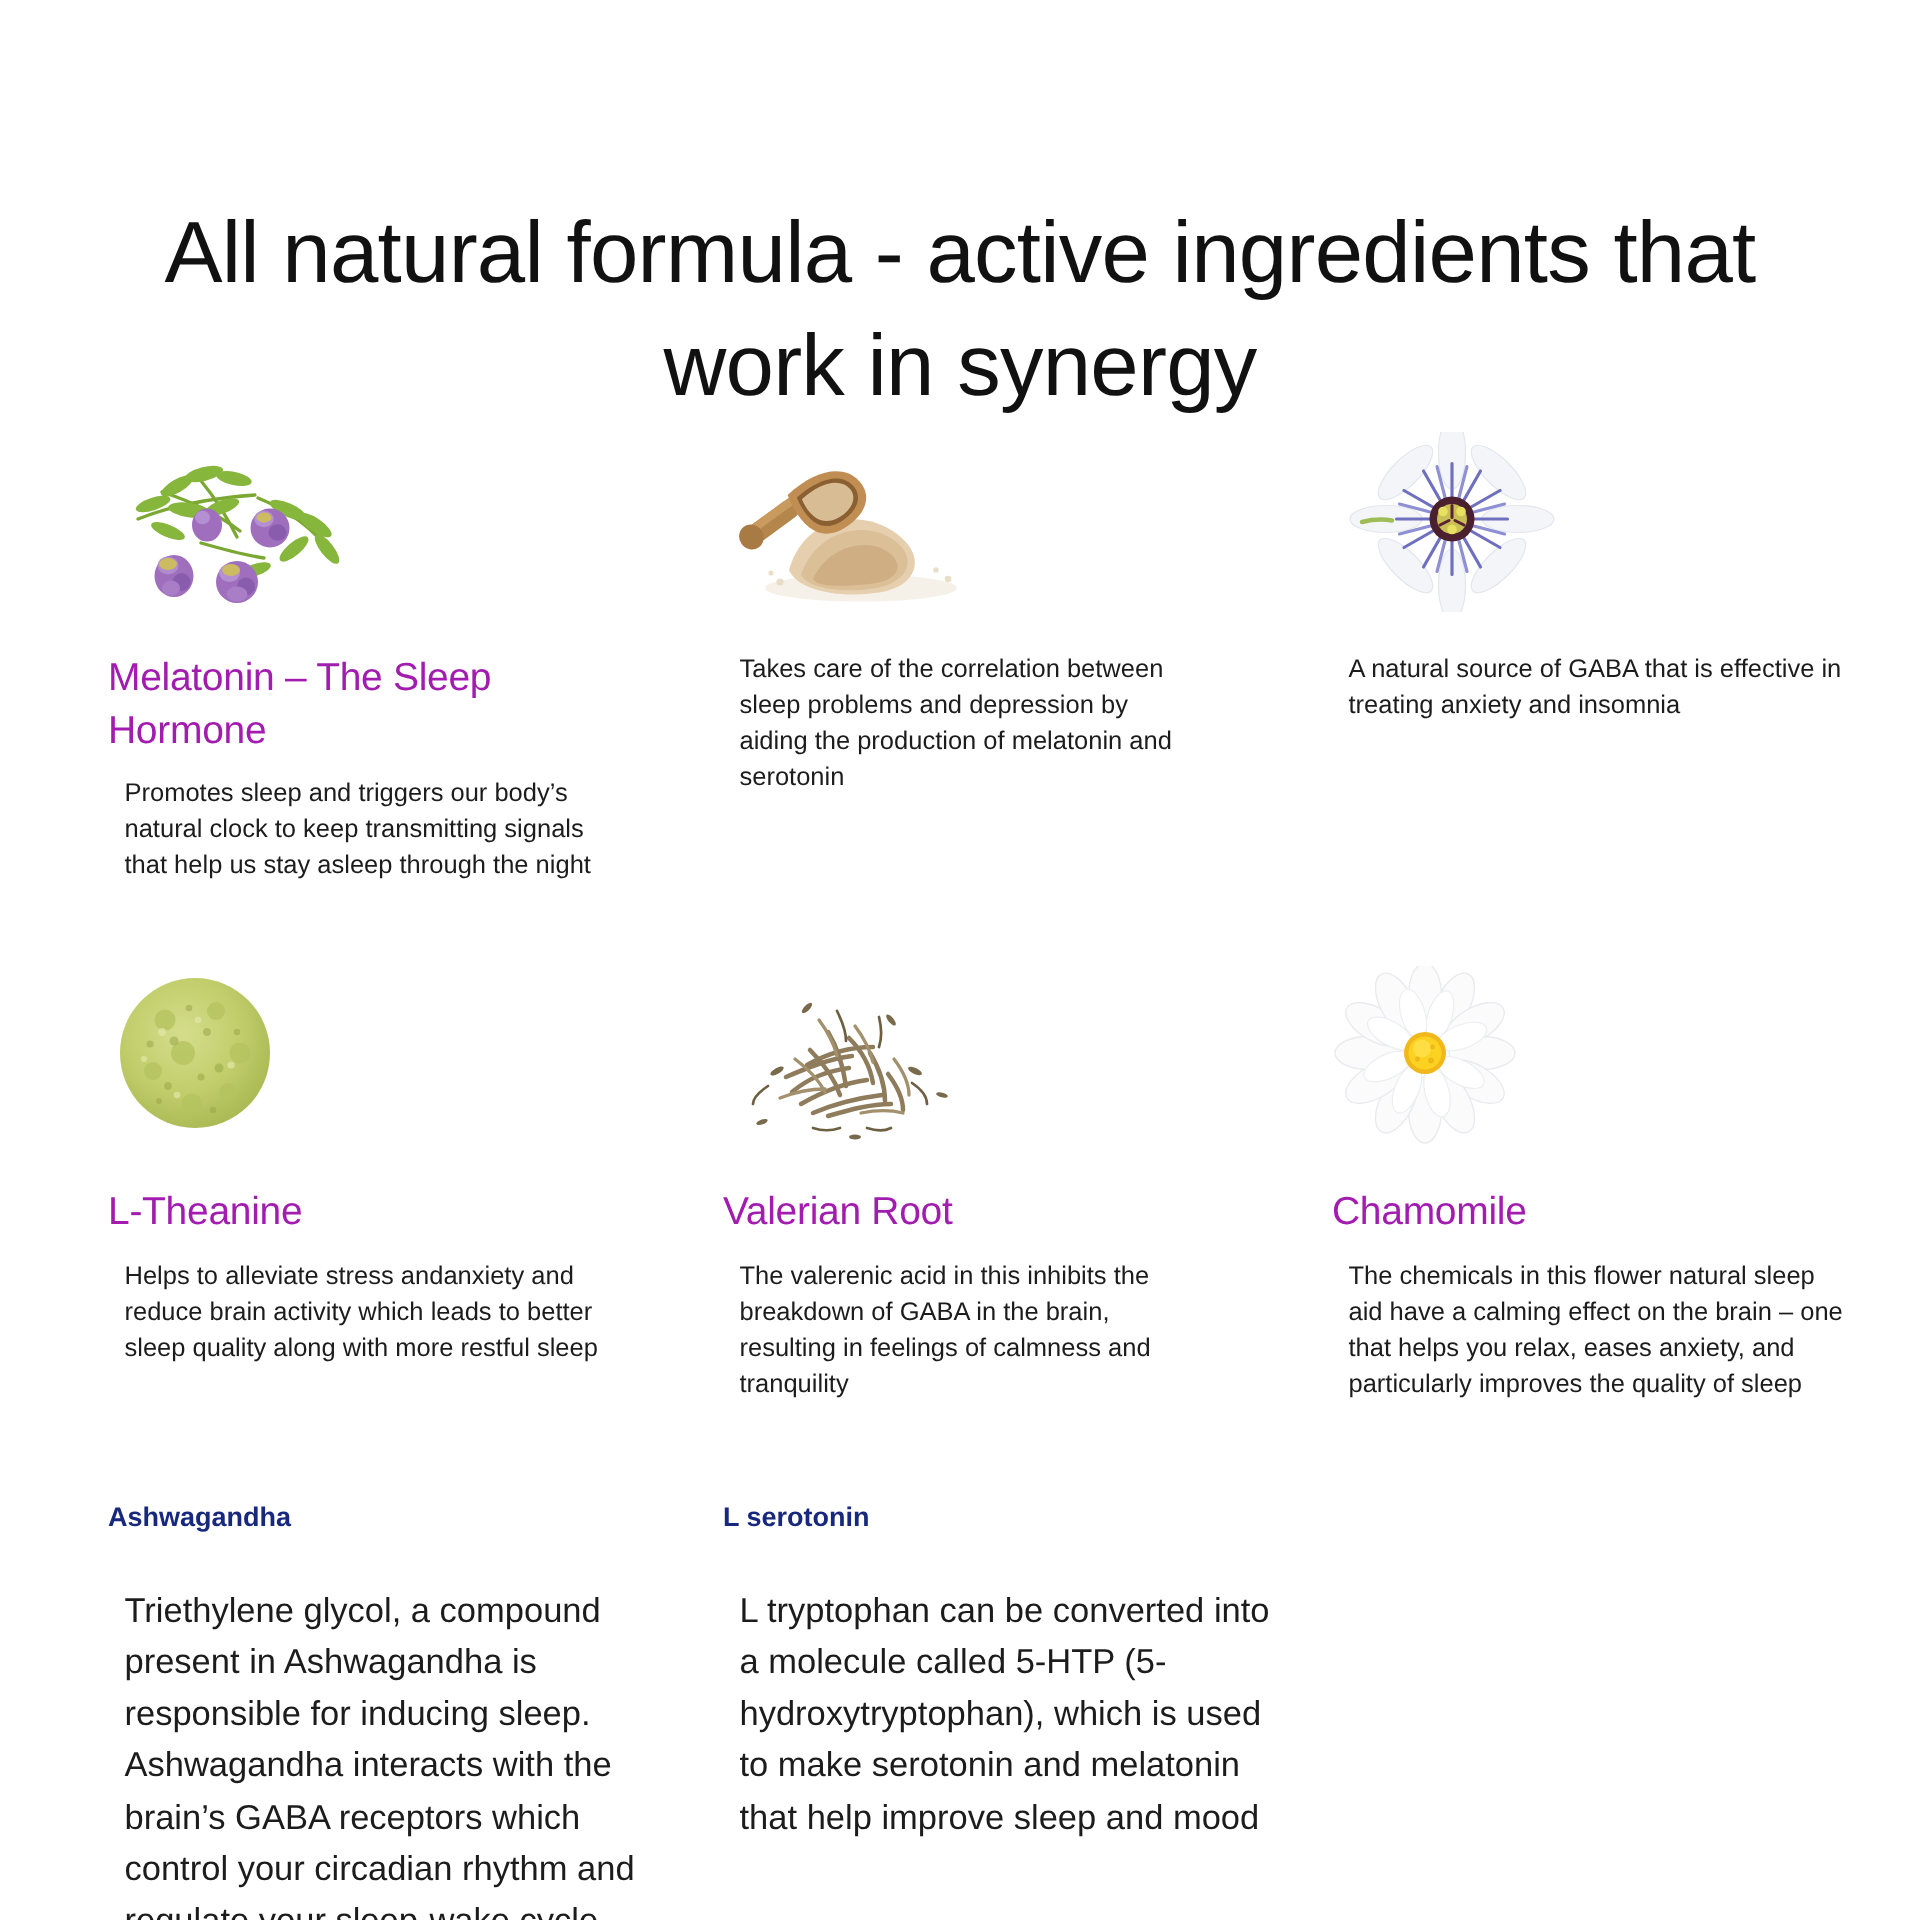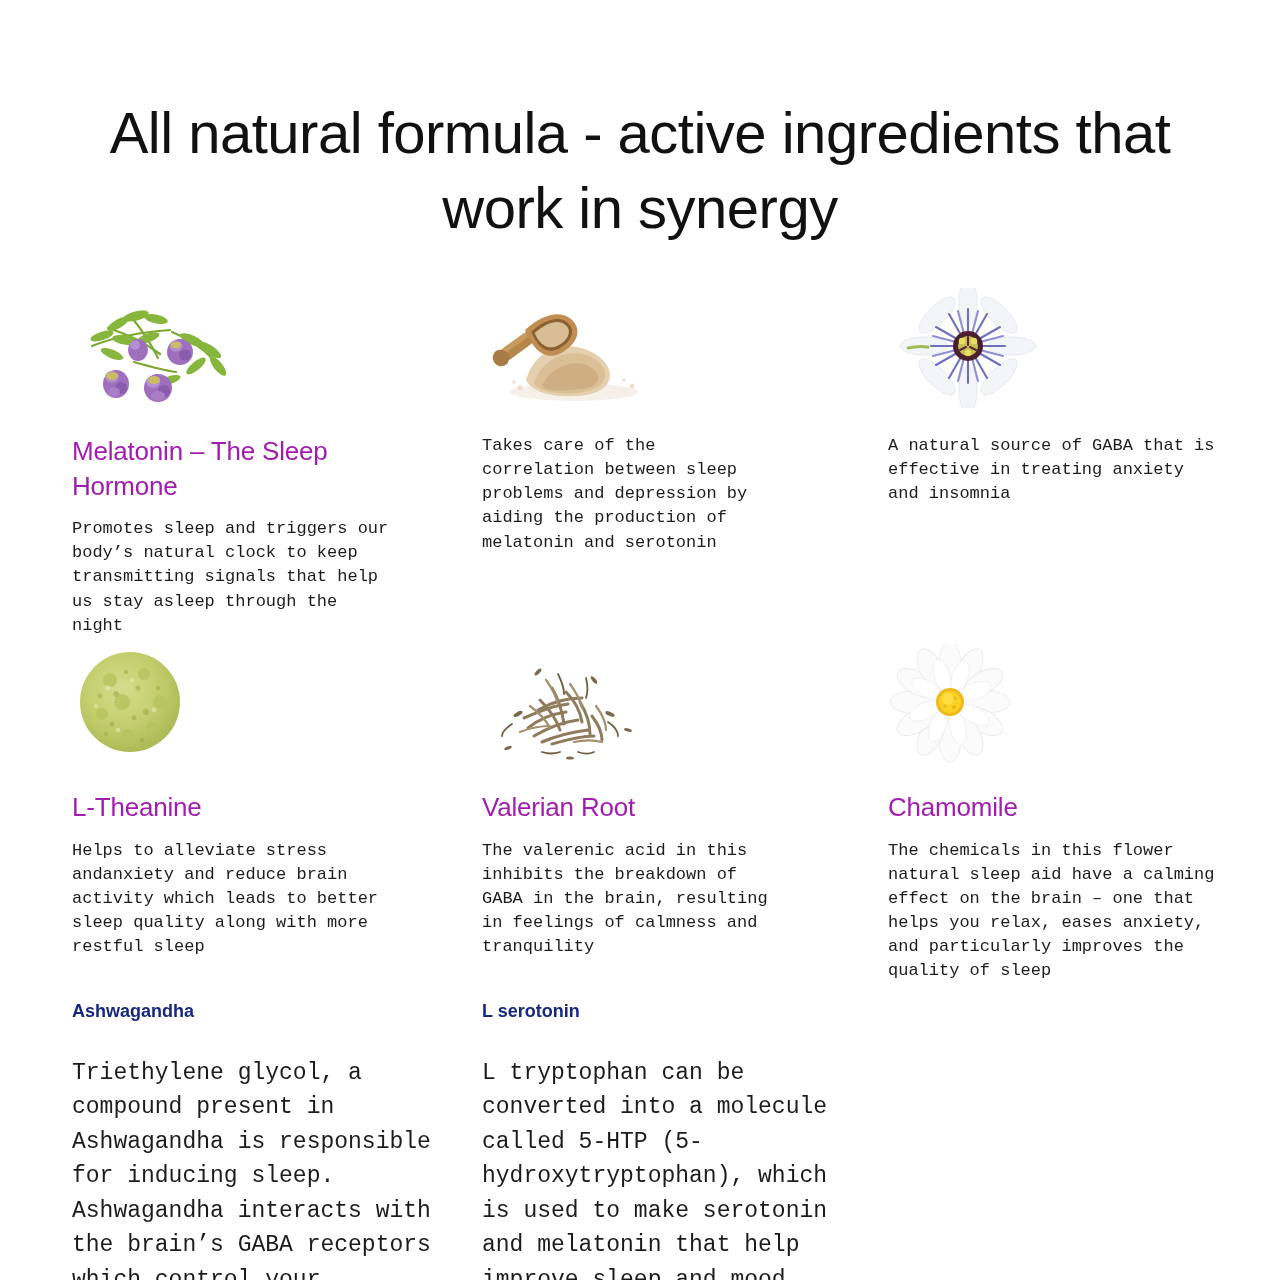--- a/index.html
+++ b/index.html
@@ -19,21 +19,21 @@
   .page {
     width: 1280px;
     height: 1280px;
     position: relative;
     background: #ffffff;
   }
 
   
   .headline {
     position: absolute;
-    top: 56px;
+    top: 92px;
     left: 70px;
     width: 1140px;
     text-align: center;
     font-size: 58px;
     line-height: 1.30;
     font-weight: 400;
     letter-spacing: -0.5px;
     color: #111111;
     font-family: "Liberation Sans", sans-serif;
   }
@@ -76,23 +76,22 @@
     font-weight: 400;
     margin: 0 0 14px 0;
     letter-spacing: -0.2px;
   }
 
   .card-body {
     color: #1c1c1c;
     font-size: 17px;
     line-height: 1.42;
     font-weight: 400;
-    margin: 0;
+    margin: 11px;
     white-space: pre-line;
-    font-family: Liberation Mono, monospace;
   }
 
   
   .col-1 .card-body { width: 320px; }
   .col-2 .card-body { width: 290px; }
   .col-3 .card-body { width: 330px; }
   .col-1 .card-title { width: 330px; }
 
   
   .bottom {

